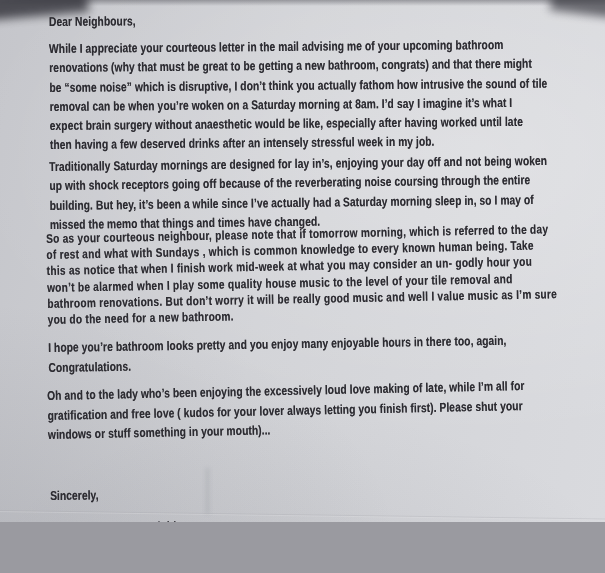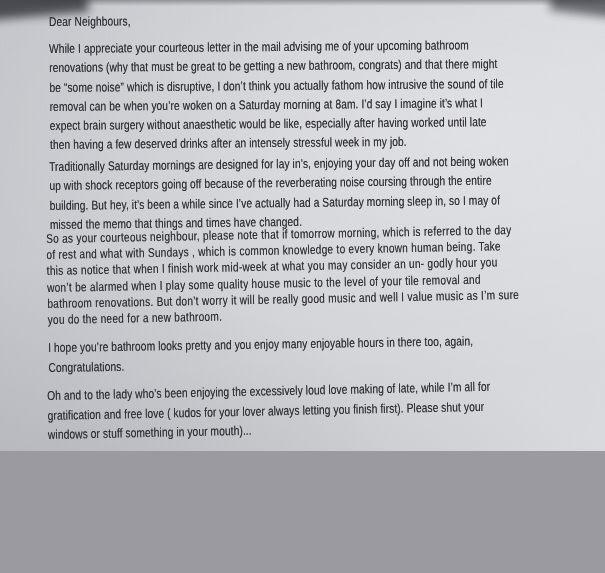--- a/index.html
+++ b/index.html
@@ -8,22 +8,23 @@
     width: 605px;
     height: 573px;
     overflow: hidden;
     background: #9a9aa0;
     font-family: "Liberation Sans", "DejaVu Sans", sans-serif;
   }
 
   .photo {
     position: relative;
     width: 605px;
-    height: 451px;
+    height: 522px;
     overflow: hidden;
+    font-weight: bold;
   }
 
   
   .paper {
     position: absolute;
     inset: 0;
     background:
       radial-gradient(140% 90% at 78% 30%, rgba(255,255,255,0.25), rgba(255,255,255,0) 60%),
       radial-gradient(120% 85% at 0% 105%, rgba(70,72,82,0.14), rgba(70,72,82,0) 55%),
       radial-gradient(90% 60% at 50% 115%, rgba(90,92,100,0.10), rgba(90,92,100,0) 60%),

